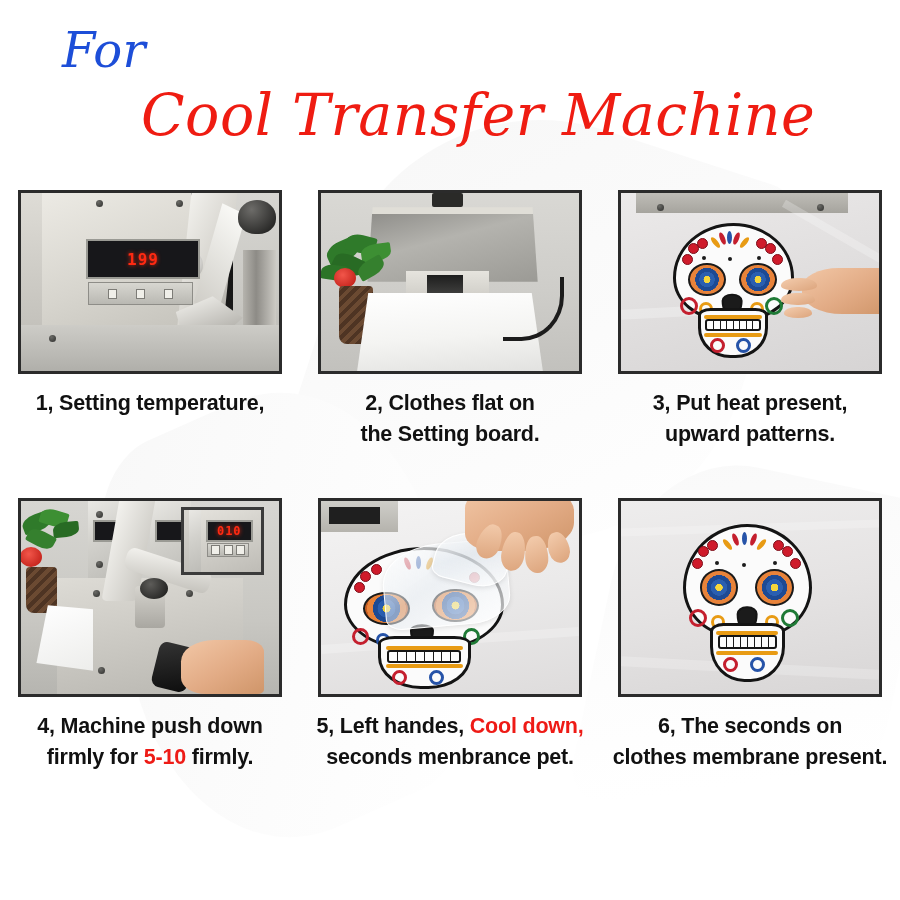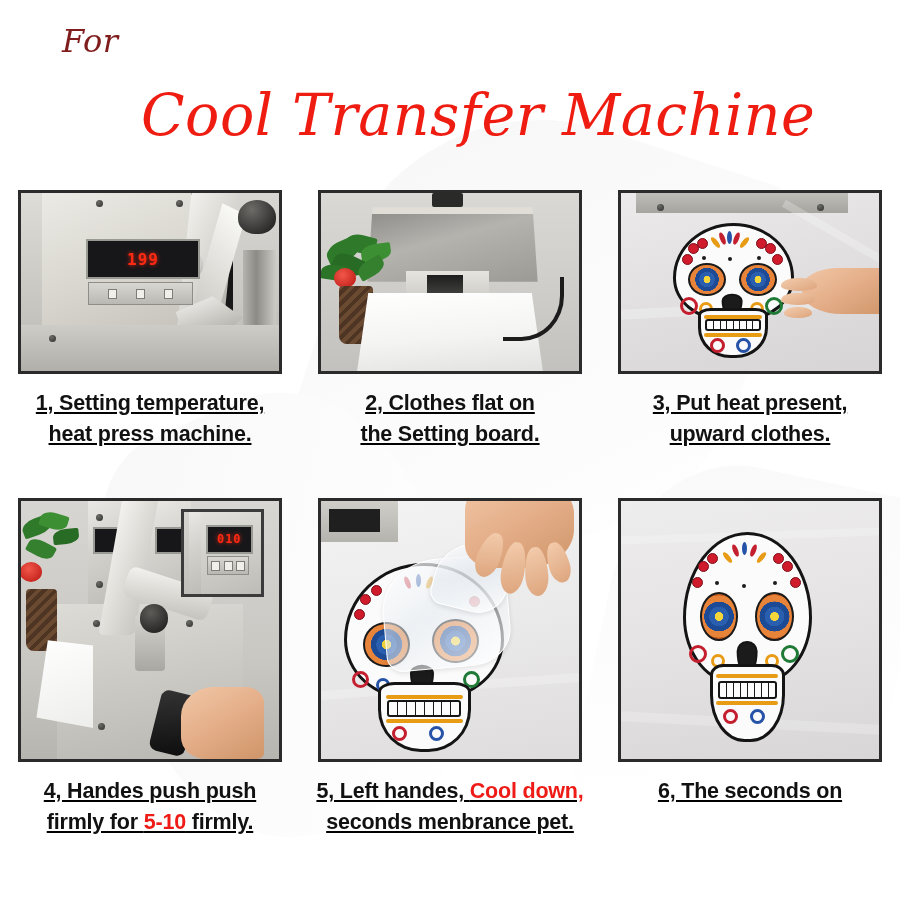--- a/index.html
+++ b/index.html
@@ -60,23 +60,23 @@
     width: 900px;
     z-index: 3;
   }
   .title-for {
     position: absolute;
     left: 62px;
     top: 22px;
     font-family: "DejaVu Serif", serif;
     font-style: italic;
     font-weight: 400;
-    font-size: 32px;
+    font-size: 48px;
     letter-spacing: 0.5px;
-    color: #7f1d1d;
+    color: #1d4ed8;
     white-space: nowrap;
   }
   .title-main {
     position: absolute;
     left: 141px;
     top: 82px;
     font-family: "DejaVu Serif", serif;
     font-style: italic;
     font-weight: 400;
     font-size: 57px;
@@ -88,40 +88,39 @@
   
   .grid {
     position: absolute;
     left: 0;
     top: 190px;
     width: 900px;
     z-index: 2;
     display: grid;
     grid-template-columns: 300px 300px 300px;
     grid-template-rows: 308px auto;
-    text-decoration: underline;
   }
   .cell {
     position: relative;
     display: flex;
     flex-direction: column;
     align-items: center;
   }
   .photo {
     position: relative;
     width: 264px;
     height: 184px;
     box-sizing: border-box;
     border: 3px solid #2b2b2b;
     background: #cfcfcf;
     overflow: hidden;
     flex: none;
   }
   .cell.row2 .photo {
-    height: 264px;
+    height: 199px;
   }
   .caption {
     margin-top: 14px;
     width: 290px;
     text-align: center;
     font-family: "Liberation Sans", sans-serif;
     font-weight: bold;
     font-size: 21.5px;
     line-height: 1.46;
     color: #111111;
@@ -352,21 +351,20 @@
               <i></i>
               <i></i>
               <i></i>
             </div>
           <div class="p1-base"></div>
           <div class="bolt" style="left:11%;top:80%"></div>
         </div>
       </div>
       <div class="caption">
         <span>1, Setting temperature,</span>
-        <span class="l2">heat press machine.</span>
       </div>
     </div>
 
     <div class="cell row1">
       <div class="photo">
         <div class="scn">
           <div class="p2-bg"></div>
           <div class="p2-topnub"></div>
           <div class="p2-platen"></div>
           <div class="p2-neck"></div>
@@ -448,21 +446,21 @@
           </div>
 
           <div class="hand" style="right:-4%;top:42%;width:34%;height:26%;border-radius:42% 8% 14% 46%"></div>
           <div class="finger" style="right:24%;top:48%;width:14%;height:7%"></div>
           <div class="finger" style="right:25%;top:56%;width:13%;height:7%"></div>
           <div class="finger" style="right:26%;top:64%;width:11%;height:6%"></div>
         </div>
       </div>
       <div class="caption">
         <span>3, Put heat present,</span>
-        <span class="l2">upward clothes.</span>
+        <span class="l2">upward patterns.</span>
       </div>
     </div>
 
     <div class="cell row2">
       <div class="photo">
         <div class="scn">
           <div class="p1-bg"></div>
 
           <div class="metal" style="left:26%;top:0;width:14%;height:40%"></div>
           <div class="metal" style="left:50%;top:0;width:16%;height:40%"></div>
@@ -509,21 +507,21 @@
             </div>
             <div class="keypad" style="left:30%;top:54%;width:52%;height:20%">
                 <i></i>
                 <i></i>
                 <i></i>
               </div>
           </div>
         </div>
       </div>
       <div class="caption">
-        <span>4, Handes push push</span>
+        <span>4, Machine push down</span>
         <span class="l2"><span>firmly for </span><span class="hl">5-10</span><span> firmly.</span></span>
       </div>
     </div>
 
     <div class="cell row2">
       <div class="photo">
         <div class="scn">
           <div class="fab" style="background:linear-gradient(170deg,#f4f3f3 0%,#ebeaea 50%,#dedcdc 100%)"></div>
           <div style="position:absolute;left:0;top:0;width:30%;height:16%;background:linear-gradient(180deg,#cfcec9,#b5b3ad)"></div>
           <div style="position:absolute;left:3%;top:3%;width:20%;height:9%;background:#1f1f1f"></div>
@@ -620,17 +618,18 @@
             <div class="sk-swirl" style="left:31%;top:86%;width:15px;height:15px;border-color:#c41f2e"></div>
             <div class="sk-swirl" style="left:52%;top:86%;width:15px;height:15px;border-color:#2653a8"></div>
             <div class="sk-dot" style="left:46%;top:25%"></div>
             <div class="sk-dot" style="left:25%;top:24%"></div>
             <div class="sk-dot" style="left:70%;top:24%"></div>
           </div>
         </div>
       </div>
       <div class="caption">
         <span>6, The seconds on</span>
+        <span class="l2">clothes membrane present.</span>
       </div>
     </div>
 
   </div>
 </div>
 
 </body></html>

